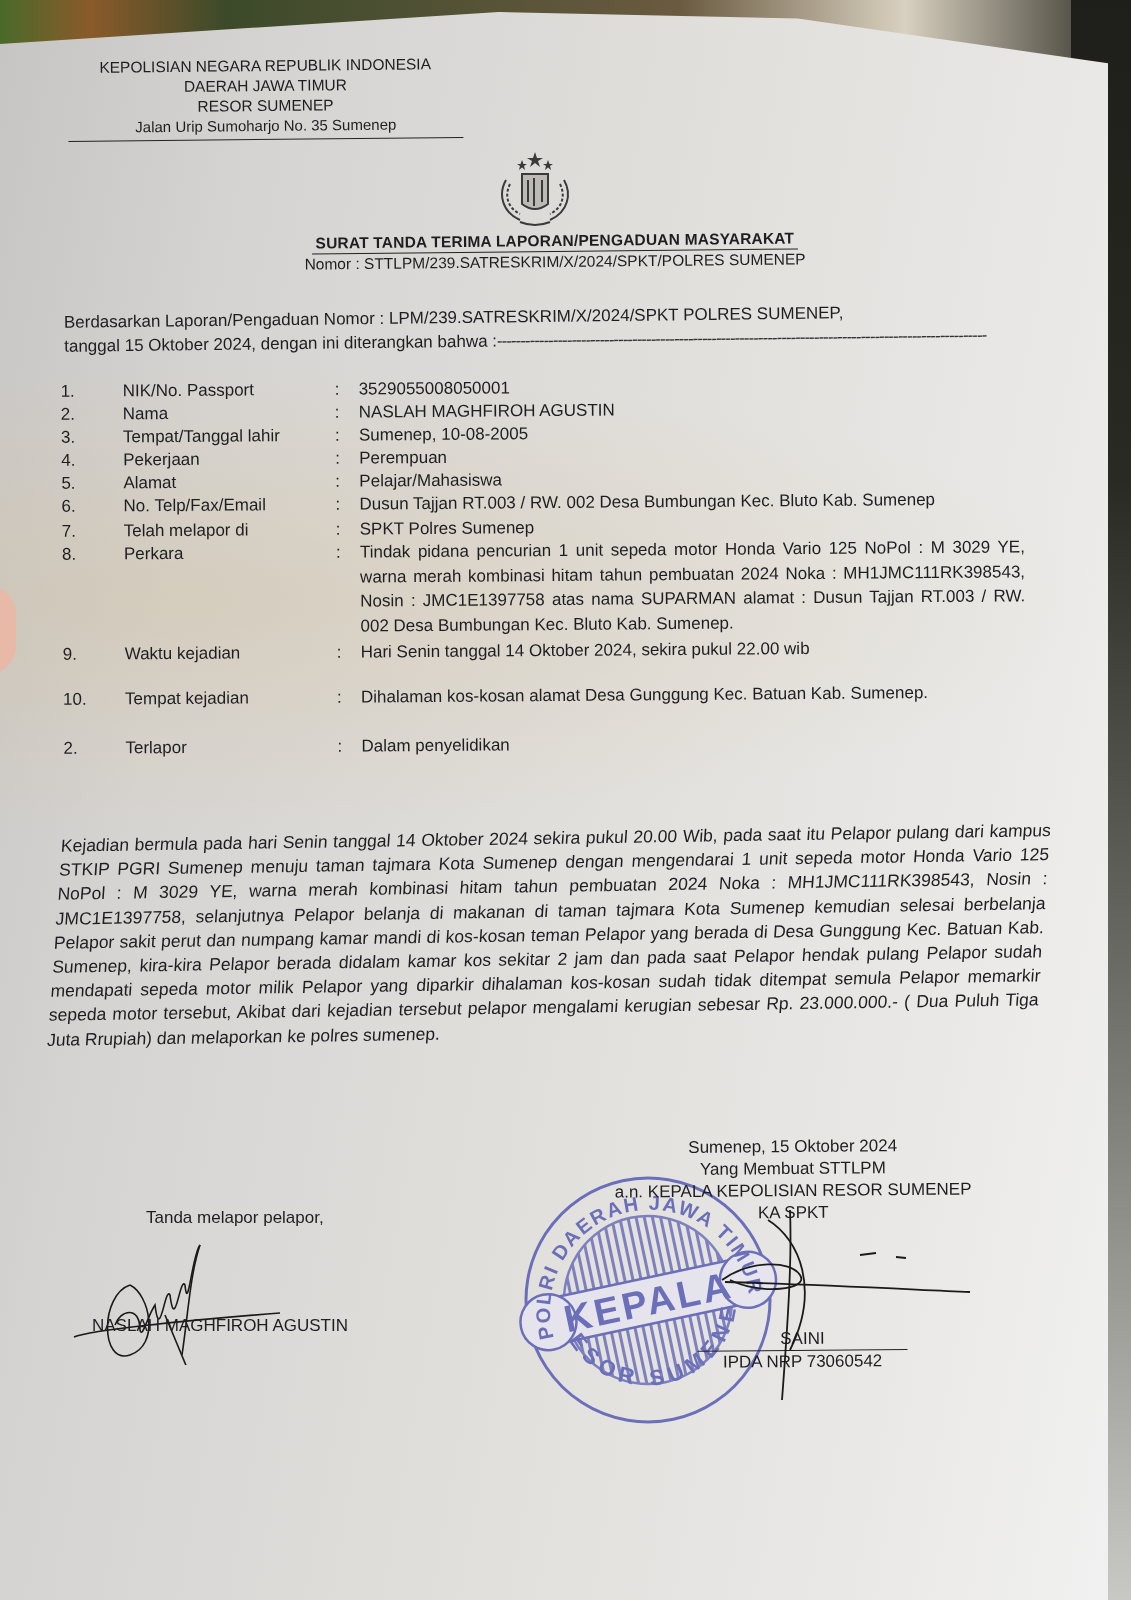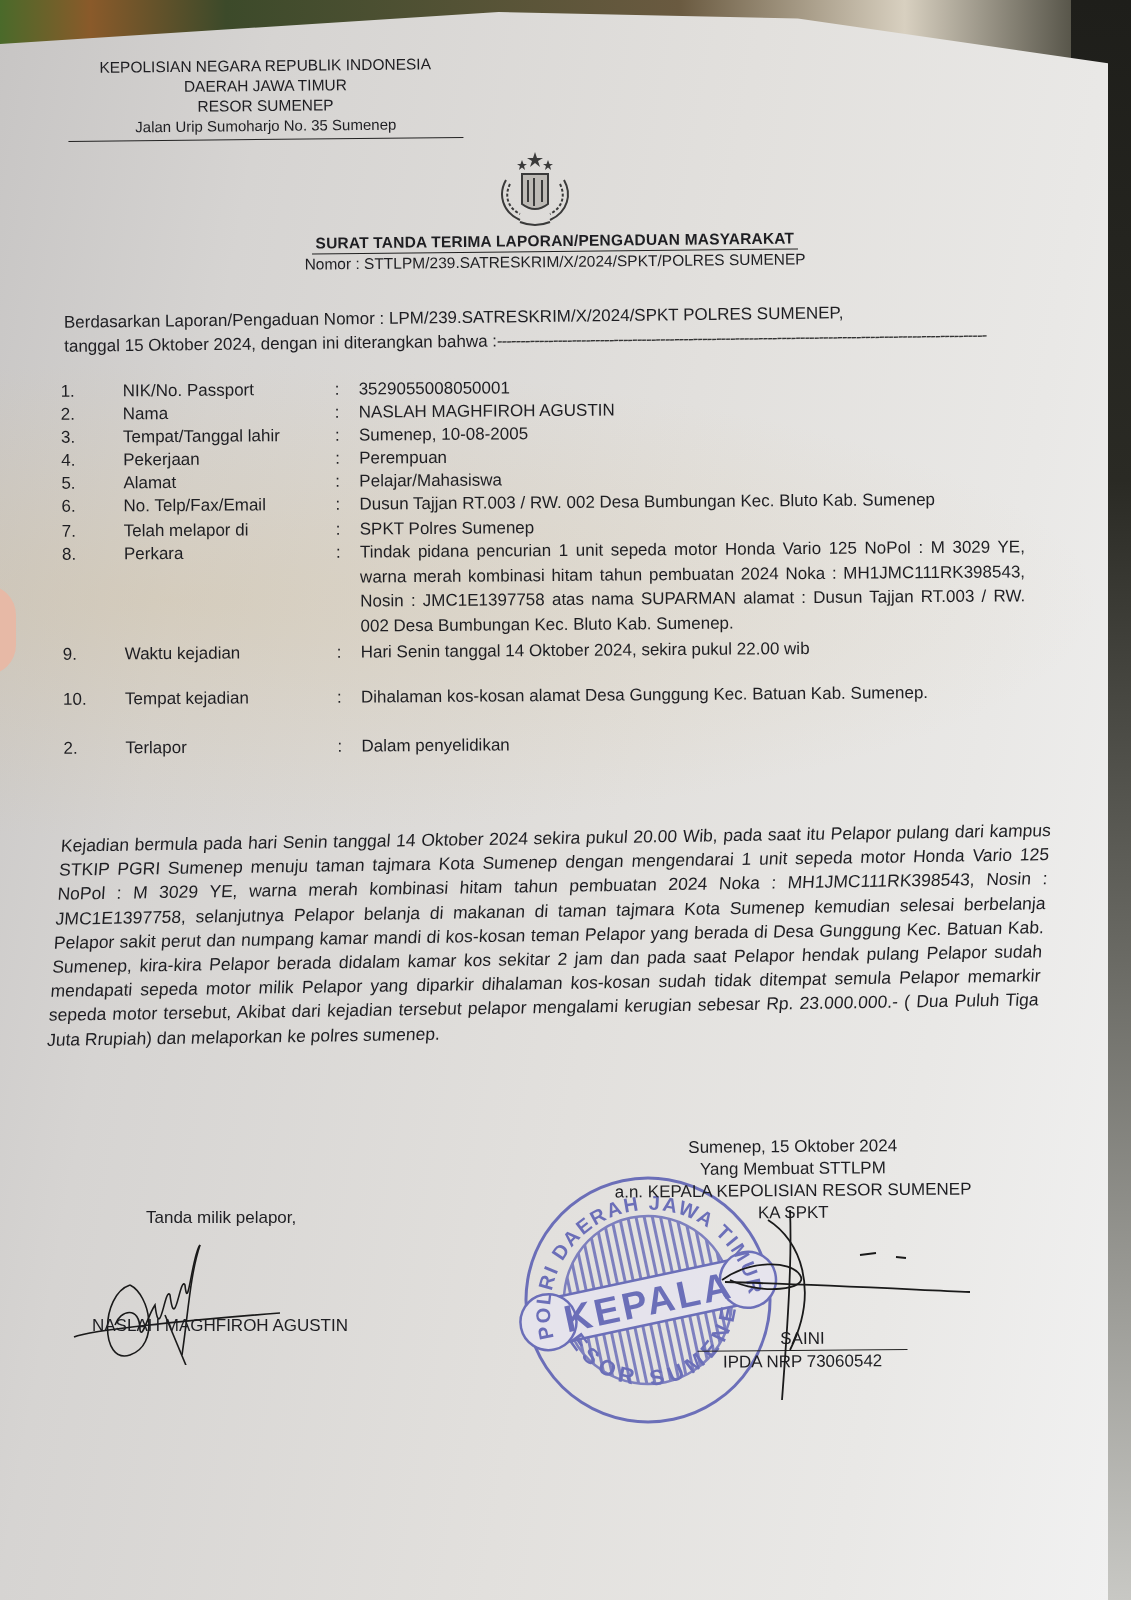--- a/index.html
+++ b/index.html
@@ -210,21 +210,21 @@
   <g fill="none" stroke="#1a1a1a" stroke-width="1.6">
     <path d="M4 122 C20 115, 120 105, 210 98"></path>
     <path d="M60 70 C30 80, 30 150, 60 140 C90 130, 80 80, 60 70"></path>
     <path d="M45 110 C50 95, 70 90, 70 115 C72 125, 78 100, 85 90 C90 130, 95 70, 100 80 C105 120, 110 60, 115 70 C118 100, 122 40, 130 30"></path>
     <path d="M95 100 L120 160"></path>
     <path d="M130 30 C120 60, 118 100, 112 140"></path>
   </g>
 </svg>
 
 <div class="sign-left">
-  <div class="label">Tanda milik pelapor,</div>
+  <div class="label">Tanda melapor pelapor,</div>
   <div class="name">NASLAH MAGHFIROH AGUSTIN</div>
 </div>
 
 <svg class="stamp" viewBox="0 0 280 270">
   <defs>
     <path id="arcTop" d="M40 150 A100 100 0 0 1 240 150"></path>
     <path id="arcBot" d="M55 165 A90 90 0 0 0 225 165"></path>
     <pattern id="vlines" width="8" height="8" patternUnits="userSpaceOnUse">
       <rect width="3" height="8" fill="#4a4fae"></rect>
     </pattern>

